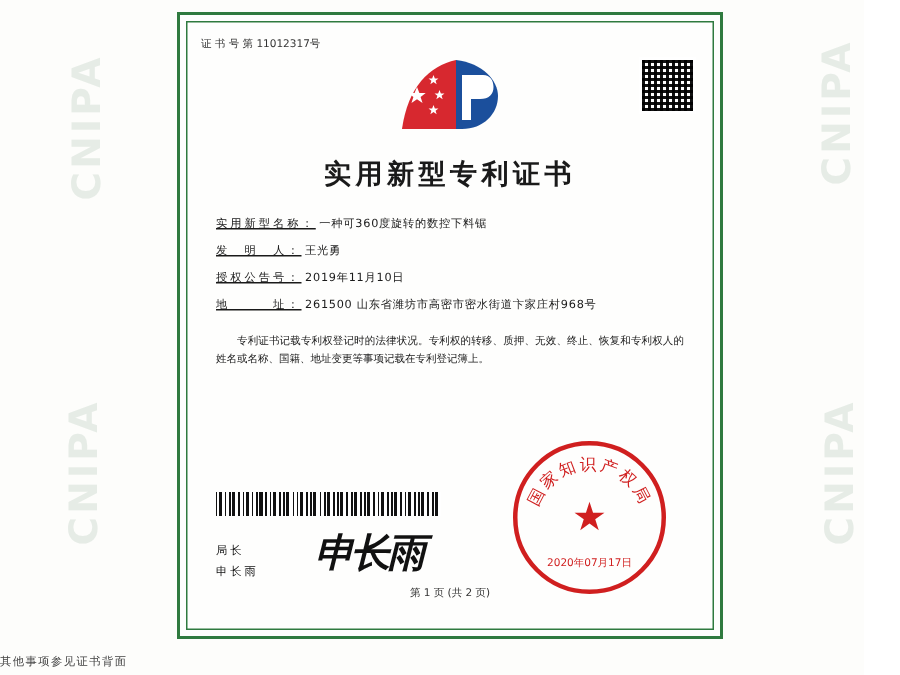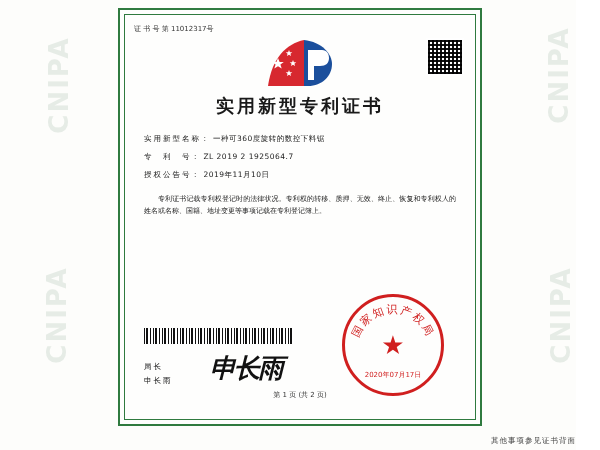--- a/index.html
+++ b/index.html
@@ -44,27 +44,27 @@
   .qr{
     position:absolute;right:2px;top:2px;width:34px;height:34px;
     background:
       repeating-linear-gradient(90deg,#111 0 2px,#fff 2px 4px),
       repeating-linear-gradient(0deg,#111 0 2px,#fff 2px 4px);
     background-blend-mode:multiply;
     border:2px solid #fff;
   }
   .title{
     text-align:center;font-size:18px;font-weight:bold;color:#1a1a1a;
-    letter-spacing:3px;margin:2px 0 16px;
+    letter-spacing:3px;margin:12px 0 16px;
     font-family:"DejaVu Sans","Liberation Sans",sans-serif;
   }
   .field{
     font-size:7.5px;color:#1a1a1a;margin:0 0 9px 10px;line-height:1.2;
   }
-  .field .lab{display:inline-block;letter-spacing:2px;}
+  .field .lab{display:inline-block;letter-spacing:2px;text-decoration:underline;}
   .field .val{letter-spacing:0.5px;text-align:right;}
   .body-text{
     margin:14px 10px 0 10px;font-size:7px;color:#1a1a1a;line-height:1.75;
     text-align:justify;text-indent:14px;
   }
   .barcode{
     position:absolute;left:10px;bottom:70px;width:150px;height:16px;
     background:repeating-linear-gradient(90deg,
       #111 0 1px,#fff 1px 2px,#111 2px 4px,#fff 4px 6px,#111 6px 7px,#fff 7px 9px);
   }
@@ -92,21 +92,21 @@
   }
   .seal .date{
     position:absolute;left:50%;bottom:13px;transform:translateX(-50%);
     font-size:7px;white-space:nowrap;color:#d01f1f;
   }
   .pagenum{
     position:absolute;left:0;right:0;bottom:14px;text-align:center;
     font-size:7px;color:#333;margin-top:39px;
   }
   .footnote{
-    position:absolute;left:0;right:0;bottom:4px;text-align:right;
+    position:absolute;left:0;right:0;bottom:4px;text-align:left;
     font-size:7.5px;color:#444;letter-spacing:1px;
   }
 </style>
 </head>
 <body>
 
 <div class="page">
 
   <div class="wm r" style="left:10px;top:70px;">CNIPA</div>
   <div class="wm r" style="left:8px;top:300px;">CNIPA</div>
@@ -136,26 +136,30 @@
         <div class="qr"></div>
       </div>
 
       <div class="title">实用新型专利证书</div>
 
       <div class="field">
         <span class="lab">实用新型名称：</span>
         <span class="val">一种可360度旋转的数控下料锯</span>
       </div>
       <div class="field">
-        <span class="lab">专　利　号：</span>
-        <span class="val">ZL 2019 2 1925064.7</span>
+        <span class="lab">发　明　人：</span>
+        <span class="val">王光勇</span>
       </div>
       <div class="field">
         <span class="lab">授权公告号：</span>
         <span class="val">2019年11月10日</span>
+      </div>
+      <div class="field">
+        <span class="lab">地　　　址：</span>
+        <span class="val">261500 山东省潍坊市高密市密水街道卞家庄村968号</span>
       </div>
 
       <div class="body-text">专利证书记载专利权登记时的法律状况。专利权的转移、质押、无效、终止、恢复和专利权人的姓名或名称、国籍、地址变更等事项记载在专利登记簿上。</div>
 
       <div class="barcode"></div>
 
       <div class="sign-block">
         <div class="lab">局长</div>
         <div class="lab">申长雨</div>
       </div>

